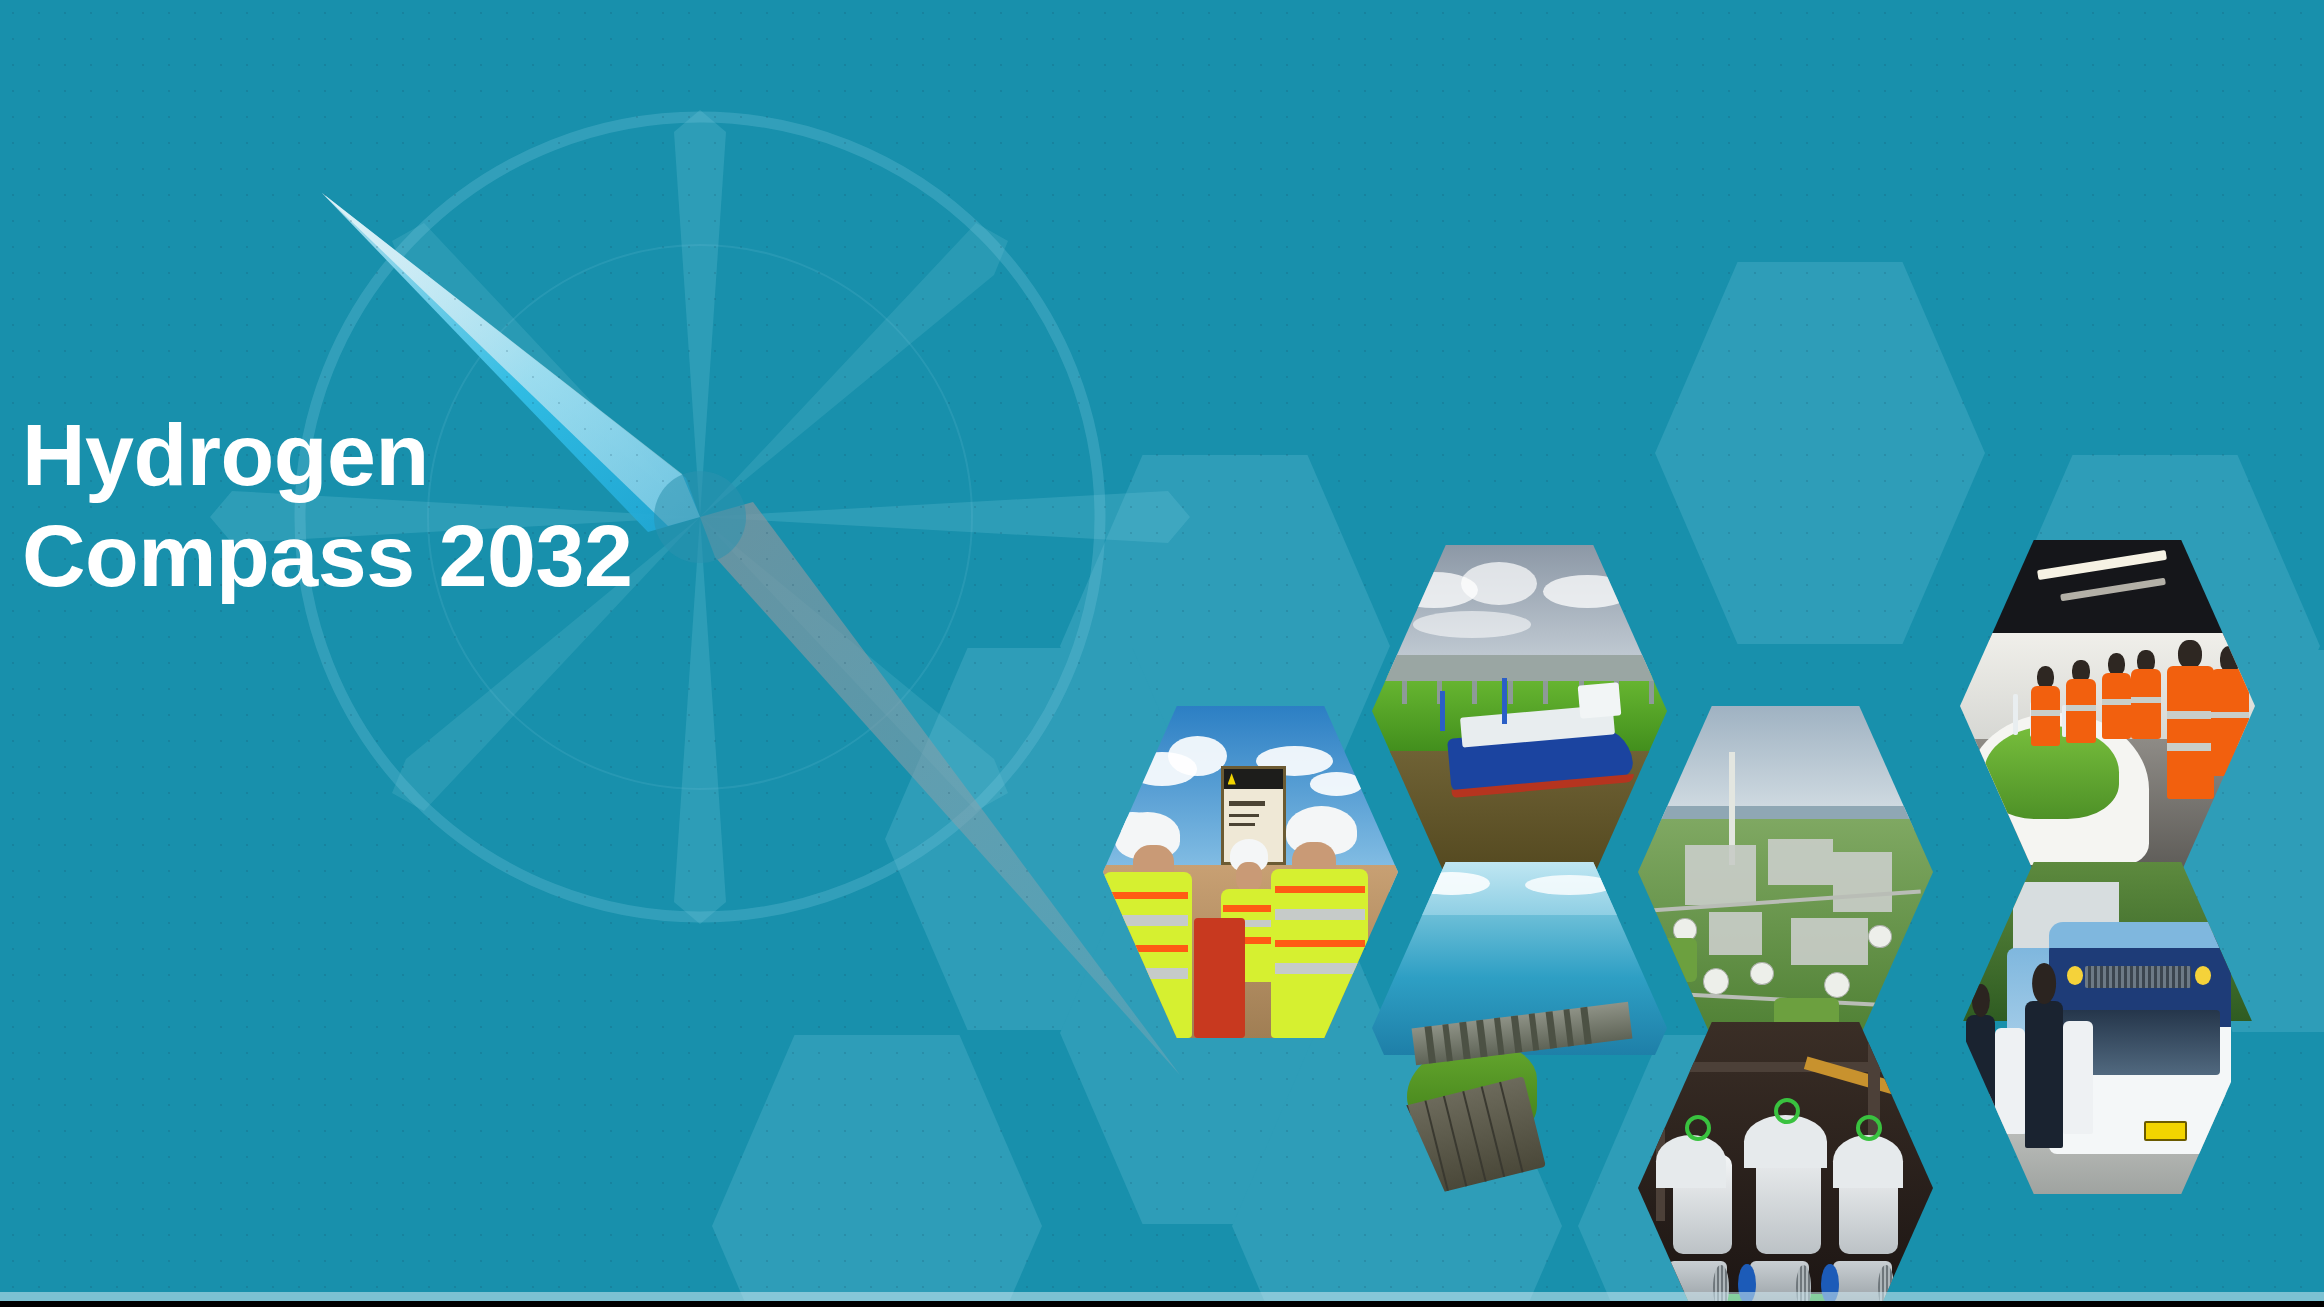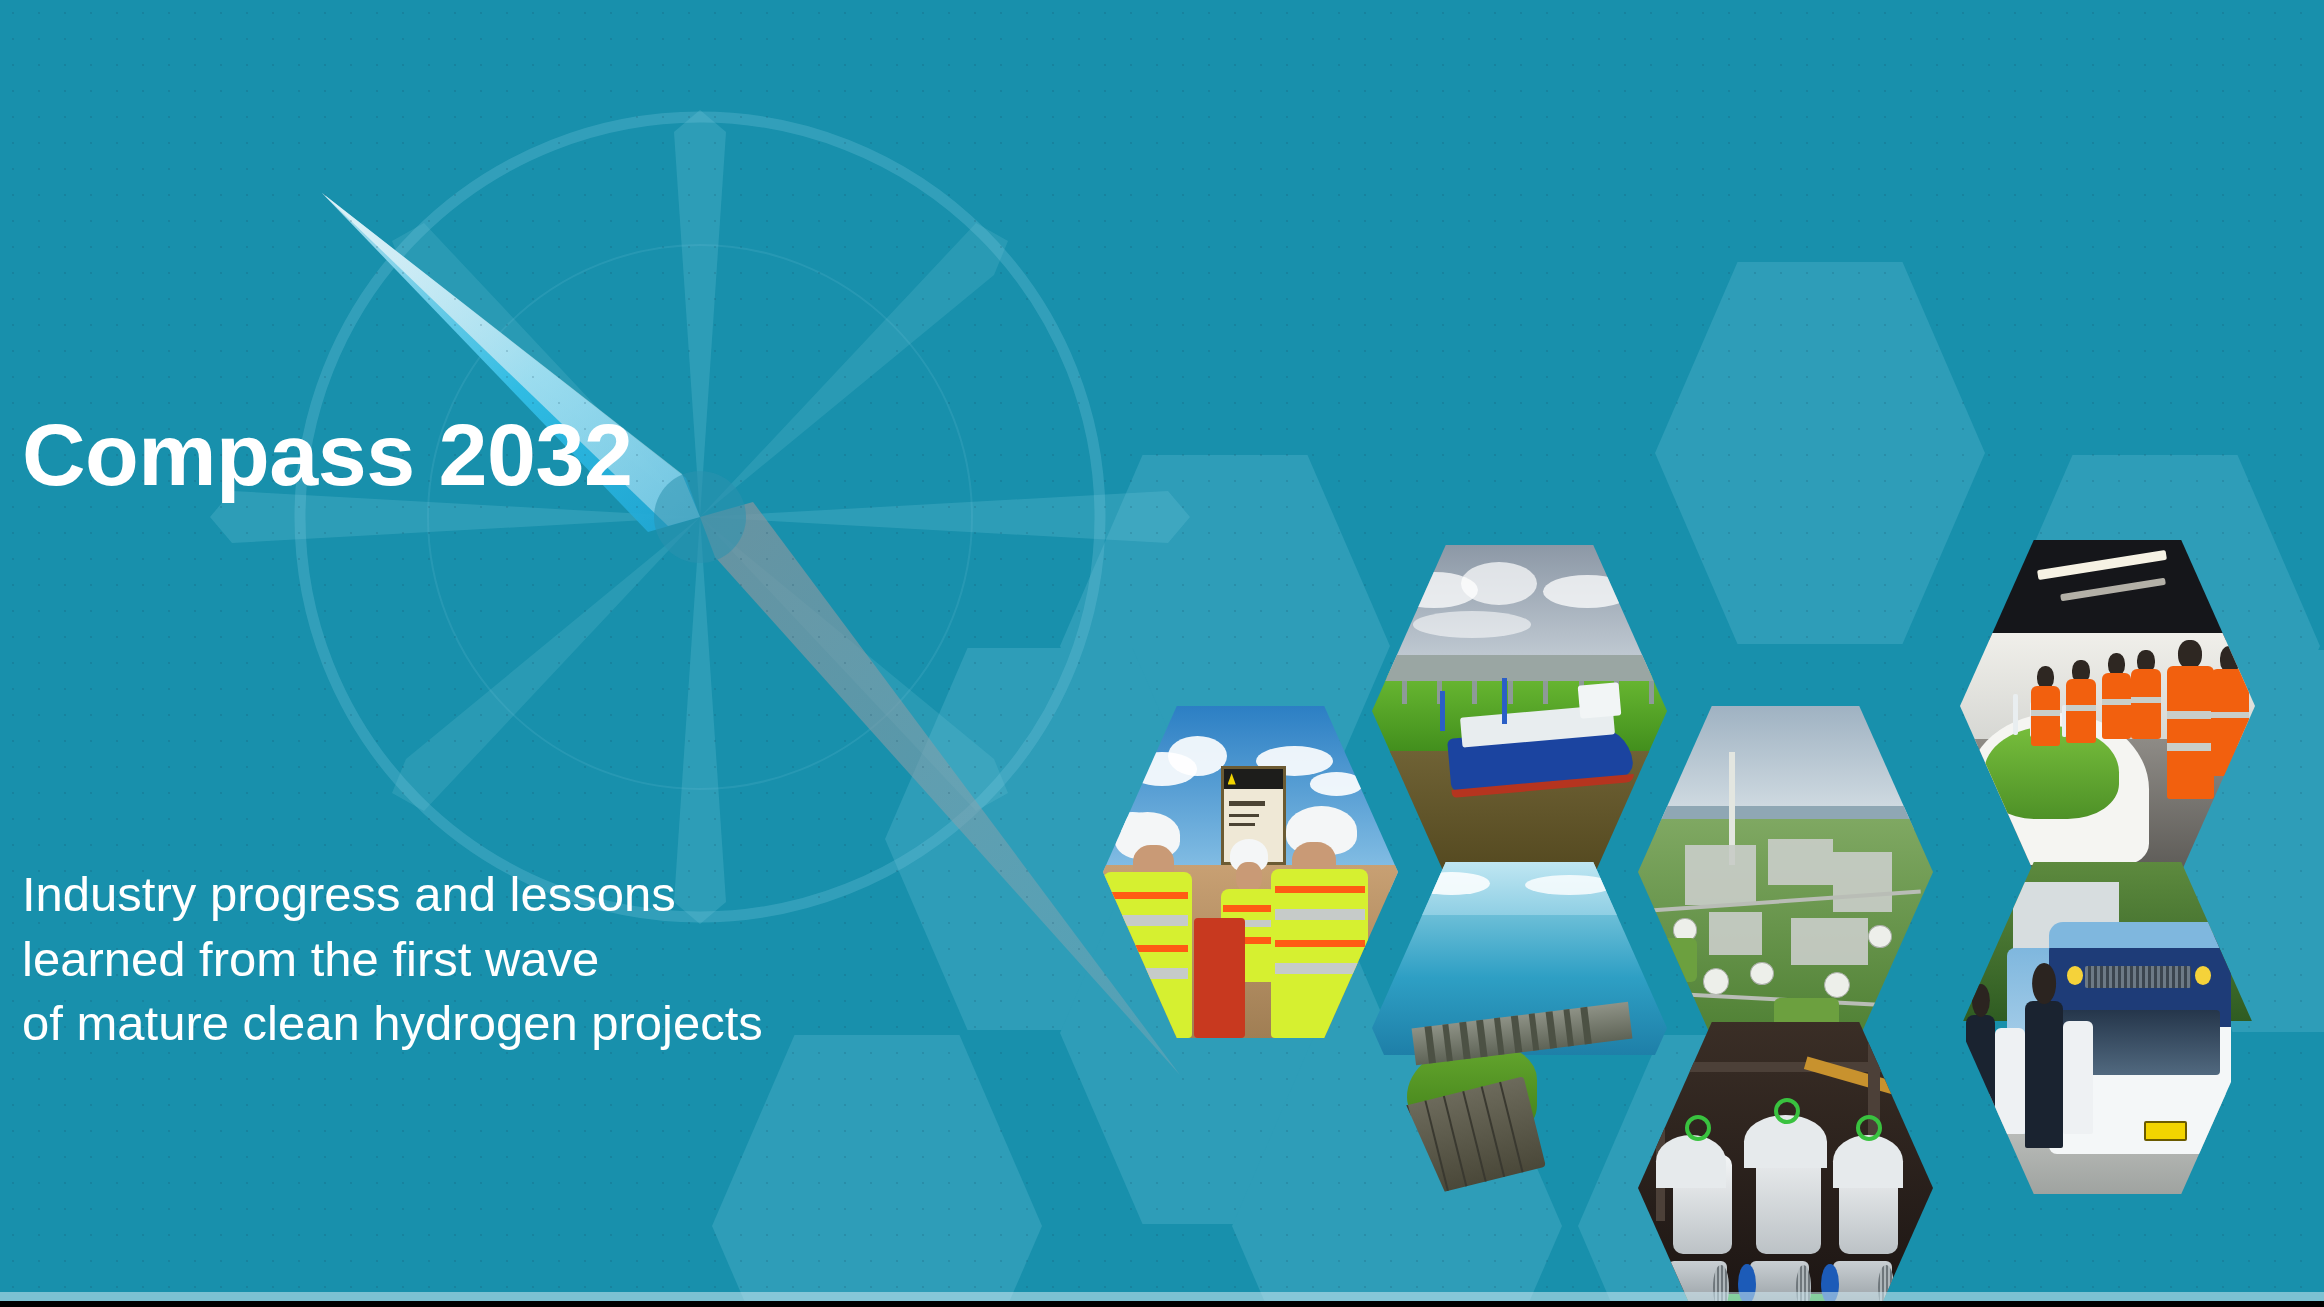--- a/index.html
+++ b/index.html
@@ -453,26 +453,22 @@
         <div class="ppl" style="left:22%;top:42%;width:13%;height:44%;">
             <div class="h"></div>
           </div>
         <div class="shirt" style="left:35%;top:48%;width:10%;height:34%;"></div>
       </div>
     </div>
   </div>
 
   <div class="text-block">
     <h1 class="title">
+      <span class="line">Hydrogen</span>
       <span class="line">Compass 2032</span>
     </h1>
   </div>
 
-  <p class="subtitle">
-    <span class="line">Industry progress and lessons</span>
-    <span class="line">learned from the first wave</span>
-    <span class="line">of mature clean hydrogen projects</span>
-  </p>
 
 
   <div class="bottom-glow"></div>
   <div class="bottom-rule"></div>
 </div>
 
 </body></html>

